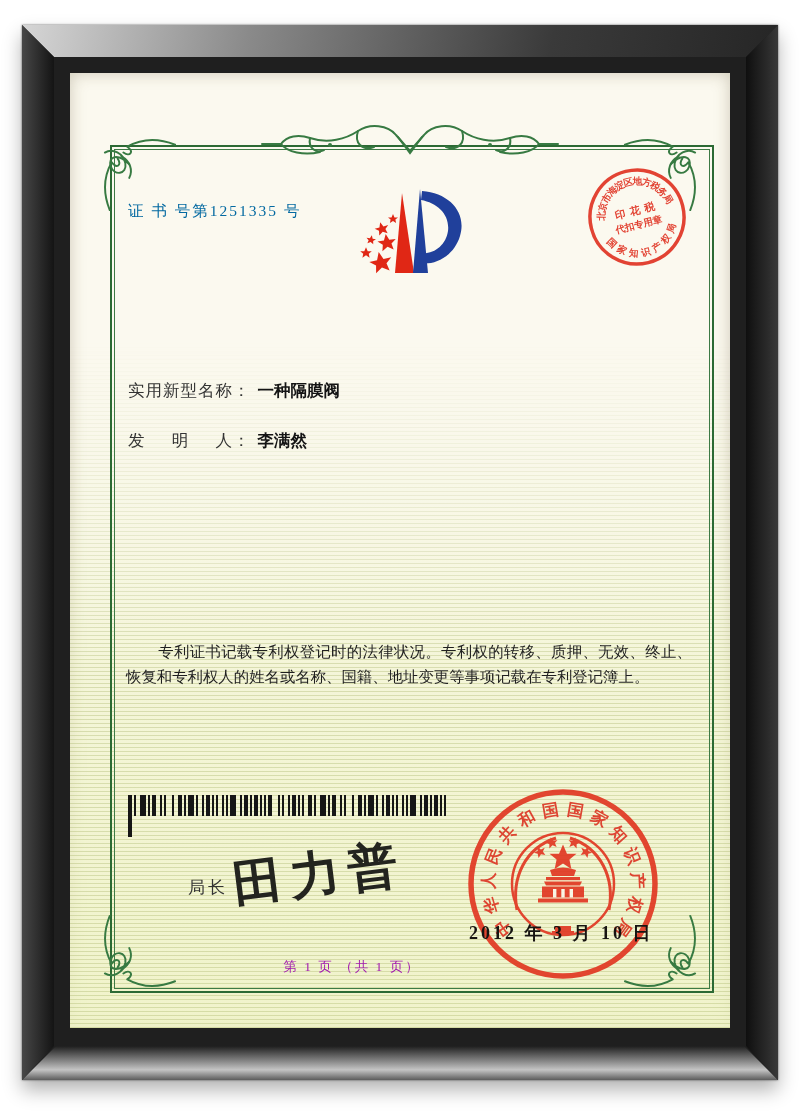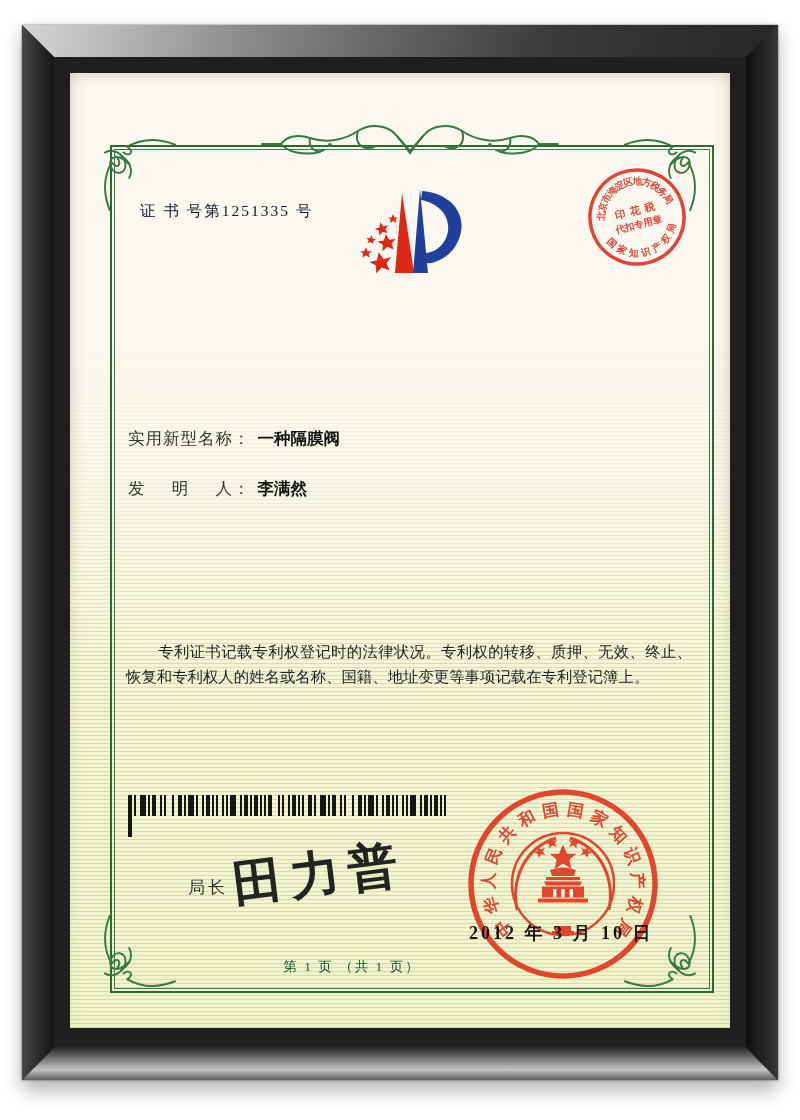--- a/index.html
+++ b/index.html
@@ -35,42 +35,42 @@
 
   
   #gborder{position:absolute;left:40px;top:72px;width:600px;height:844px;
            border:2.5px solid #2c6a34;z-index:2;}
   #gborder .inner{position:absolute;inset:2px;border:1px solid #3d7a45;}
 
   .orn{position:absolute;z-index:2;}
 
   
   .ct{position:absolute;z-index:3;}
-  #cert-no{left:58px;top:128px;font-size:15.5px;letter-spacing:2px;color:#0f172a;margin-left:12px;}
+  #cert-no{left:58px;top:128px;font-size:15.5px;letter-spacing:2px;color:#0369a1;}
   #logo{left:276px;top:106px;}
   #title{left:0;top:224px;width:660px;text-align:center;font-size:40px;font-weight:700;
          letter-spacing:6px;color:#101010;}
-  .row{left:58px;font-size:16.5px;color:#333;white-space:nowrap;margin-top:48px;}
+  .row{left:58px;font-size:16.5px;color:#333;white-space:nowrap;}
   .flabel{display:inline-block;width:104px;text-align:justify;text-align-last:justify;}
   .fcolon{margin-left:1px;}
   .fvalue{font-weight:700;color:#141414;margin-left:8px;}
   #paras{left:56px;top:566px;width:566px;font-size:15.4px;line-height:25.3px;
          text-align:justify;color:#1f1f1f;}
   #paras p{margin:0;text-indent:2.1em;}
   #barcode{left:58px;top:722px;width:328px;height:21px;font-size:0;}
   #barcode i{display:inline-block;height:21px;background:#161616;}
   #director-label{left:118px;top:803px;font-size:17px;letter-spacing:3px;color:#333;}
   #signature{left:162px;top:768px;font-size:50px;font-weight:600;color:#23241f;
              letter-spacing:8px;transform:rotate(-7deg);}
   #seal{left:390px;top:708px;z-index:3;}
   #issue-date{left:399px;top:848px;font-size:18px;font-weight:700;letter-spacing:3px;
               color:#171411;z-index:4;}
   #stamp{left:505px;top:82px;}
   #page-footer{left:0;top:885px;width:564px;text-align:center;font-size:13.5px;
-               letter-spacing:2px;color:#14532d;}
+               letter-spacing:2px;color:#a21caf;}
 
   
   #seal-ring text{font-size:16.5px;font-weight:700;fill:#dc3322;
                   font-family:"Liberation Serif","DejaVu Serif",serif;}
   #stamp-arc-top text,#stamp-arc-bottom text{font-size:9.5px;font-weight:700;fill:#e03424;
                   font-family:"Liberation Serif","DejaVu Serif",serif;}
   .stamp-c1{font-size:10.5px;font-weight:700;fill:#e03424;letter-spacing:1px;}
   .stamp-c2{font-size:9.5px;font-weight:700;fill:#e03424;}
   .greenline{stroke:#377a42;stroke-width:2;fill:none;stroke-linecap:round;}
 </style>

